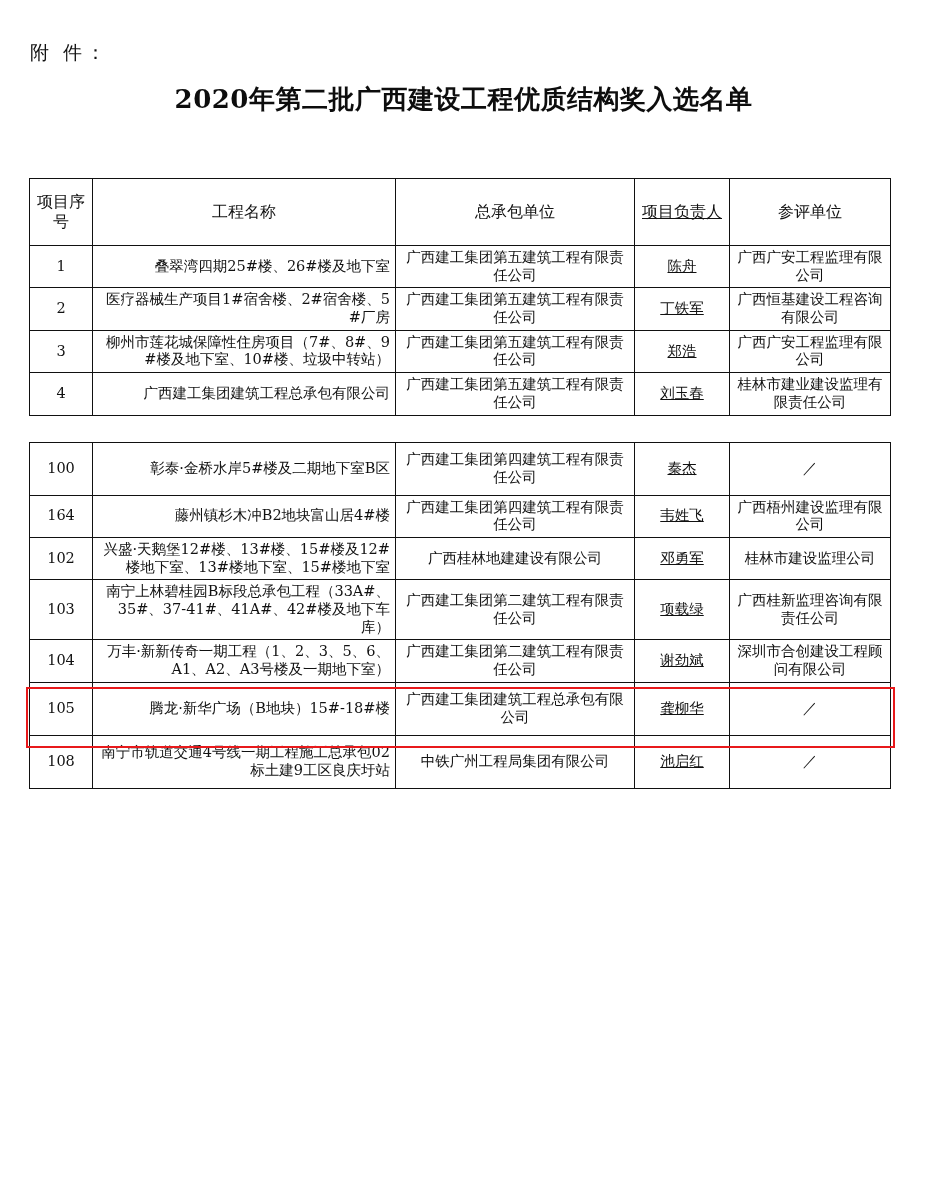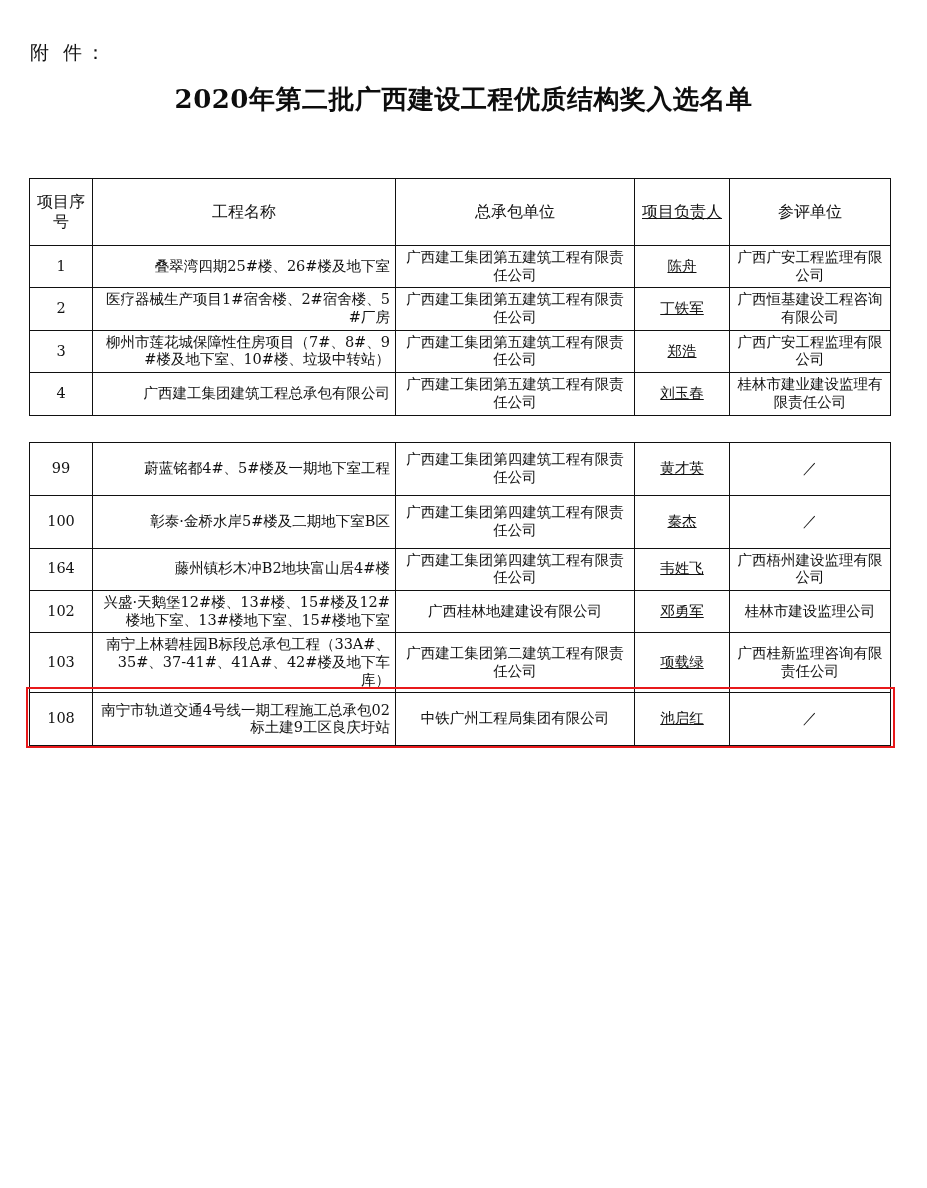--- a/index.html
+++ b/index.html
@@ -145,27 +145,20 @@
           <td class="c-eval">桂林市建业建设监理有限责任公司</td>
         </tr>
       </tbody>
     </table>
 
     <div class="gap"></div>
 
     <table class="listing">
       <tbody>
         <tr class="row-tall">
-          <td class="c-num">99</td>
-          <td class="c-proj">蔚蓝铭都4#、5#楼及一期地下室工程</td>
-          <td class="c-gc">广西建工集团第四建筑工程有限责任公司</td>
-          <td class="c-lead">黄才英</td>
-          <td class="c-eval">／</td>
-        </tr>
-        <tr class="row-tall">
           <td class="c-num">100</td>
           <td class="c-proj">彰泰·金桥水岸5#楼及二期地下室B区</td>
           <td class="c-gc">广西建工集团第四建筑工程有限责任公司</td>
           <td class="c-lead">秦杰</td>
           <td class="c-eval">／</td>
         </tr>
         <tr>
           <td class="c-num">164</td>
           <td class="c-proj">藤州镇杉木冲B2地块富山居4#楼</td>
           <td class="c-gc">广西建工集团第四建筑工程有限责任公司</td>
@@ -178,20 +171,34 @@
           <td class="c-gc">广西桂林地建建设有限公司</td>
           <td class="c-lead">邓勇军</td>
           <td class="c-eval">桂林市建设监理公司</td>
         </tr>
         <tr>
           <td class="c-num">103</td>
           <td class="c-proj">南宁上林碧桂园B标段总承包工程（33A#、35#、37-41#、41A#、42#楼及地下车库）</td>
           <td class="c-gc">广西建工集团第二建筑工程有限责任公司</td>
           <td class="c-lead">项载绿</td>
           <td class="c-eval">广西桂新监理咨询有限责任公司</td>
+        </tr>
+        <tr>
+          <td class="c-num">104</td>
+          <td class="c-proj">万丰·新新传奇一期工程（1、2、3、5、6、A1、A2、A3号楼及一期地下室）</td>
+          <td class="c-gc">广西建工集团第二建筑工程有限责任公司</td>
+          <td class="c-lead">谢劲斌</td>
+          <td class="c-eval">深圳市合创建设工程顾问有限公司</td>
+        </tr>
+        <tr class="row-tall">
+          <td class="c-num">105</td>
+          <td class="c-proj">腾龙·新华广场（B地块）15#-18#楼</td>
+          <td class="c-gc">广西建工集团建筑工程总承包有限公司</td>
+          <td class="c-lead">龚柳华</td>
+          <td class="c-eval">／</td>
         </tr>
         <tr class="row-tall">
           <td class="c-num">108</td>
           <td class="c-proj">南宁市轨道交通4号线一期工程施工总承包02标土建9工区良庆圩站</td>
           <td class="c-gc">中铁广州工程局集团有限公司</td>
           <td class="c-lead">池启红</td>
           <td class="c-eval">／</td>
         </tr>
       </tbody>
     </table>

